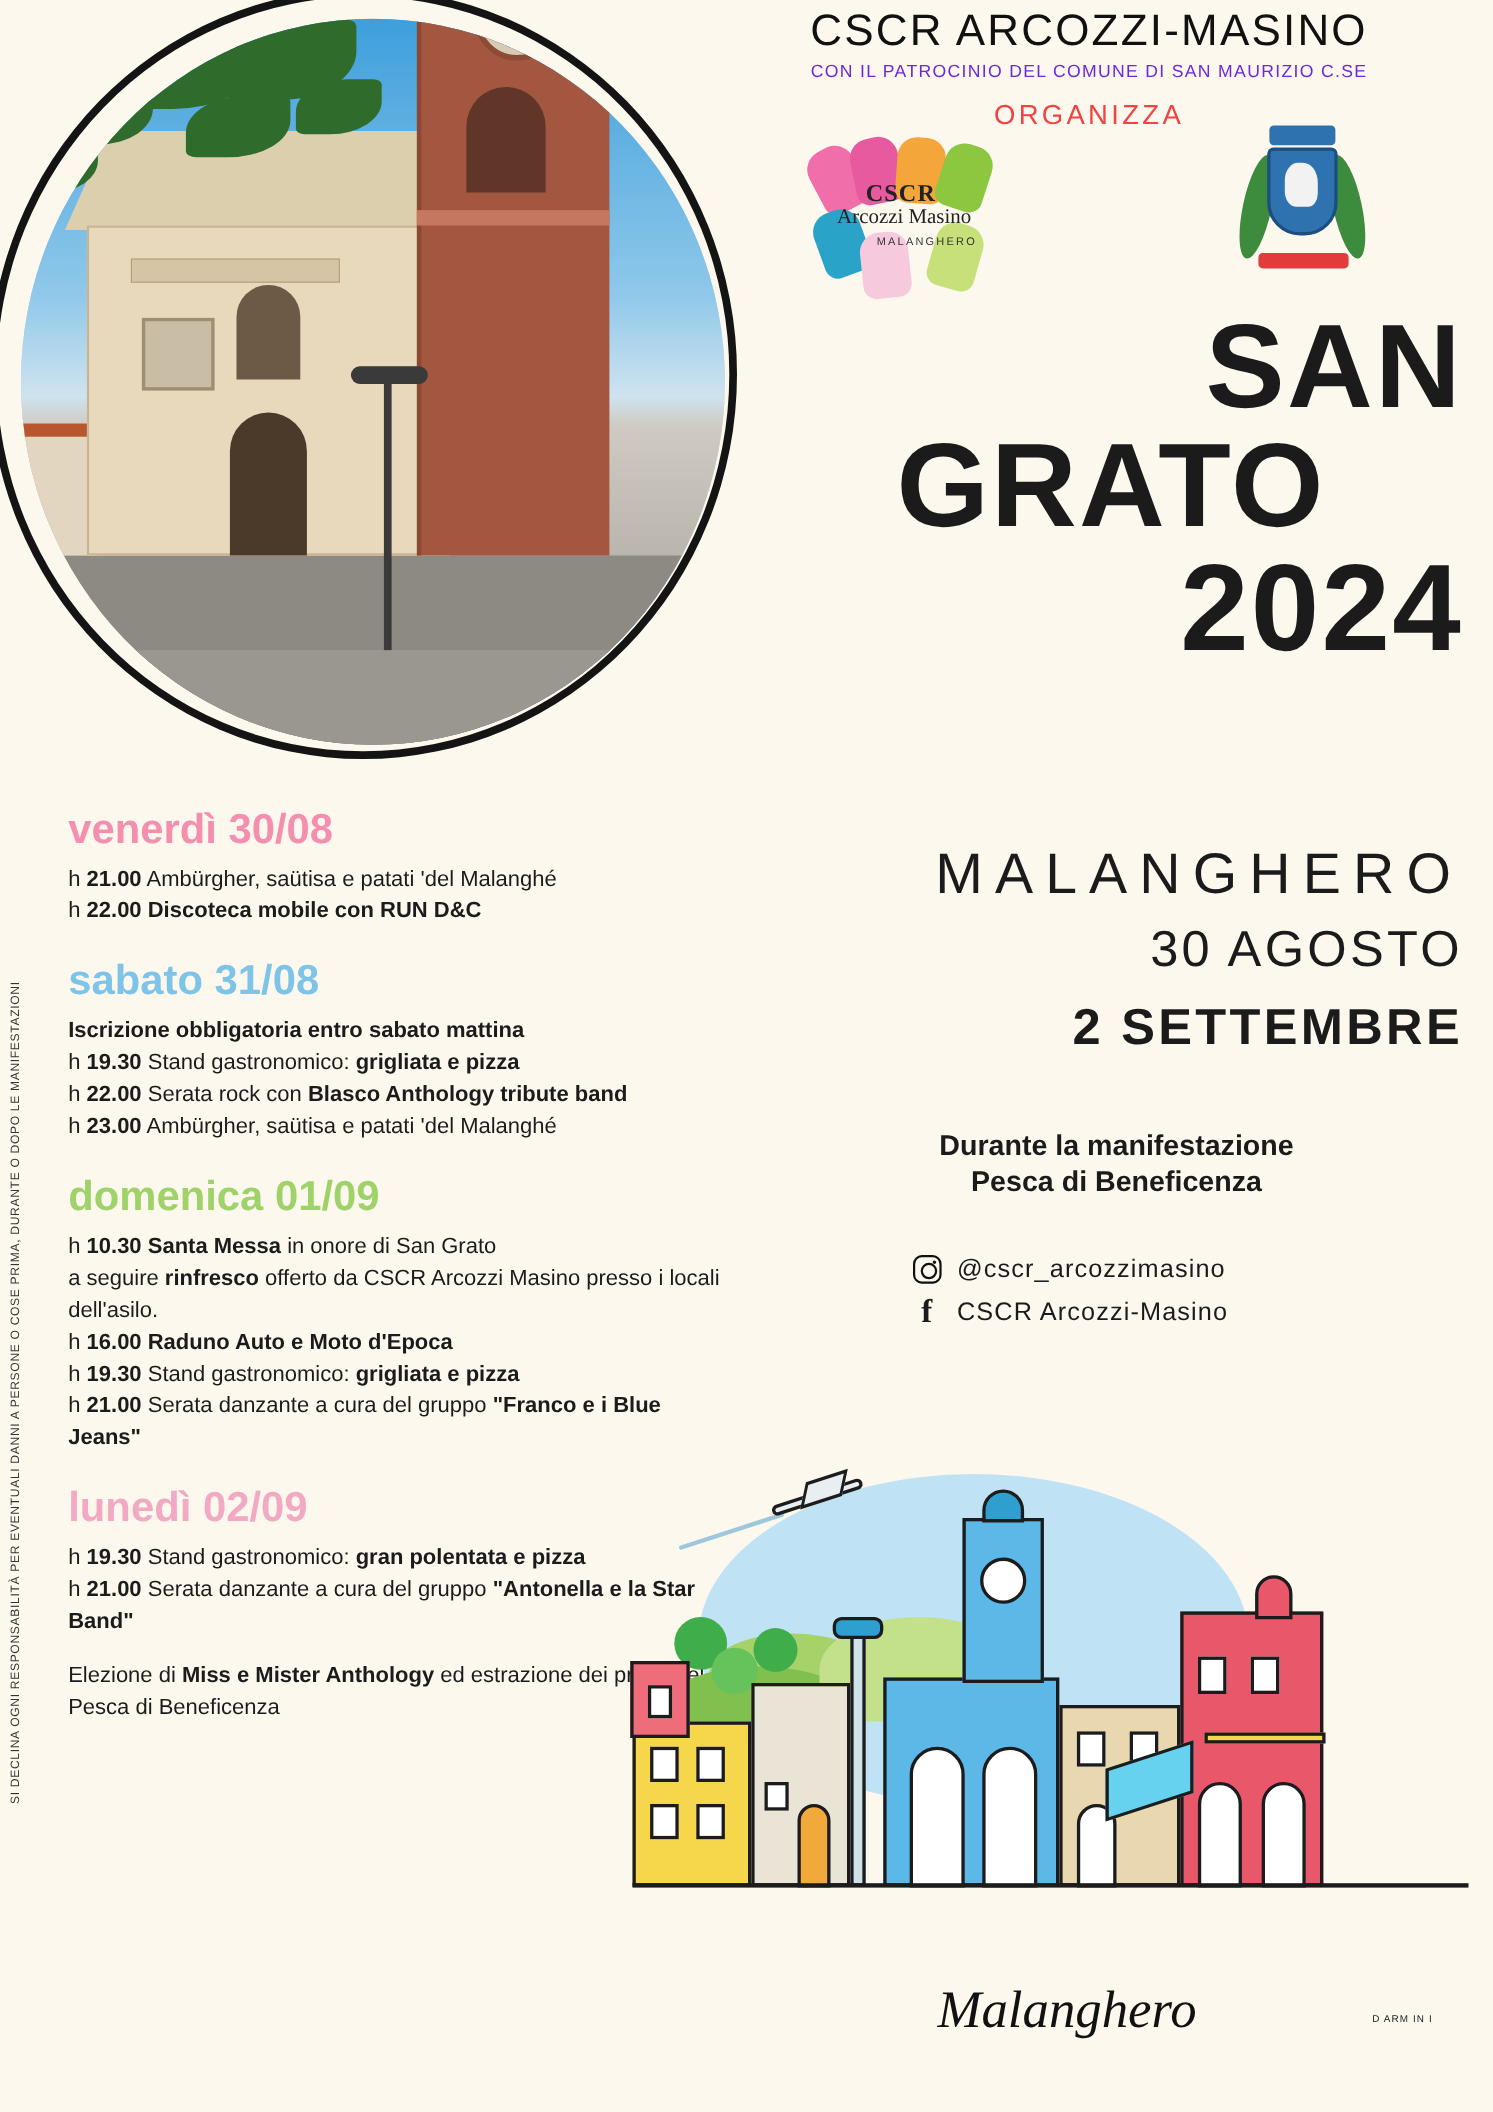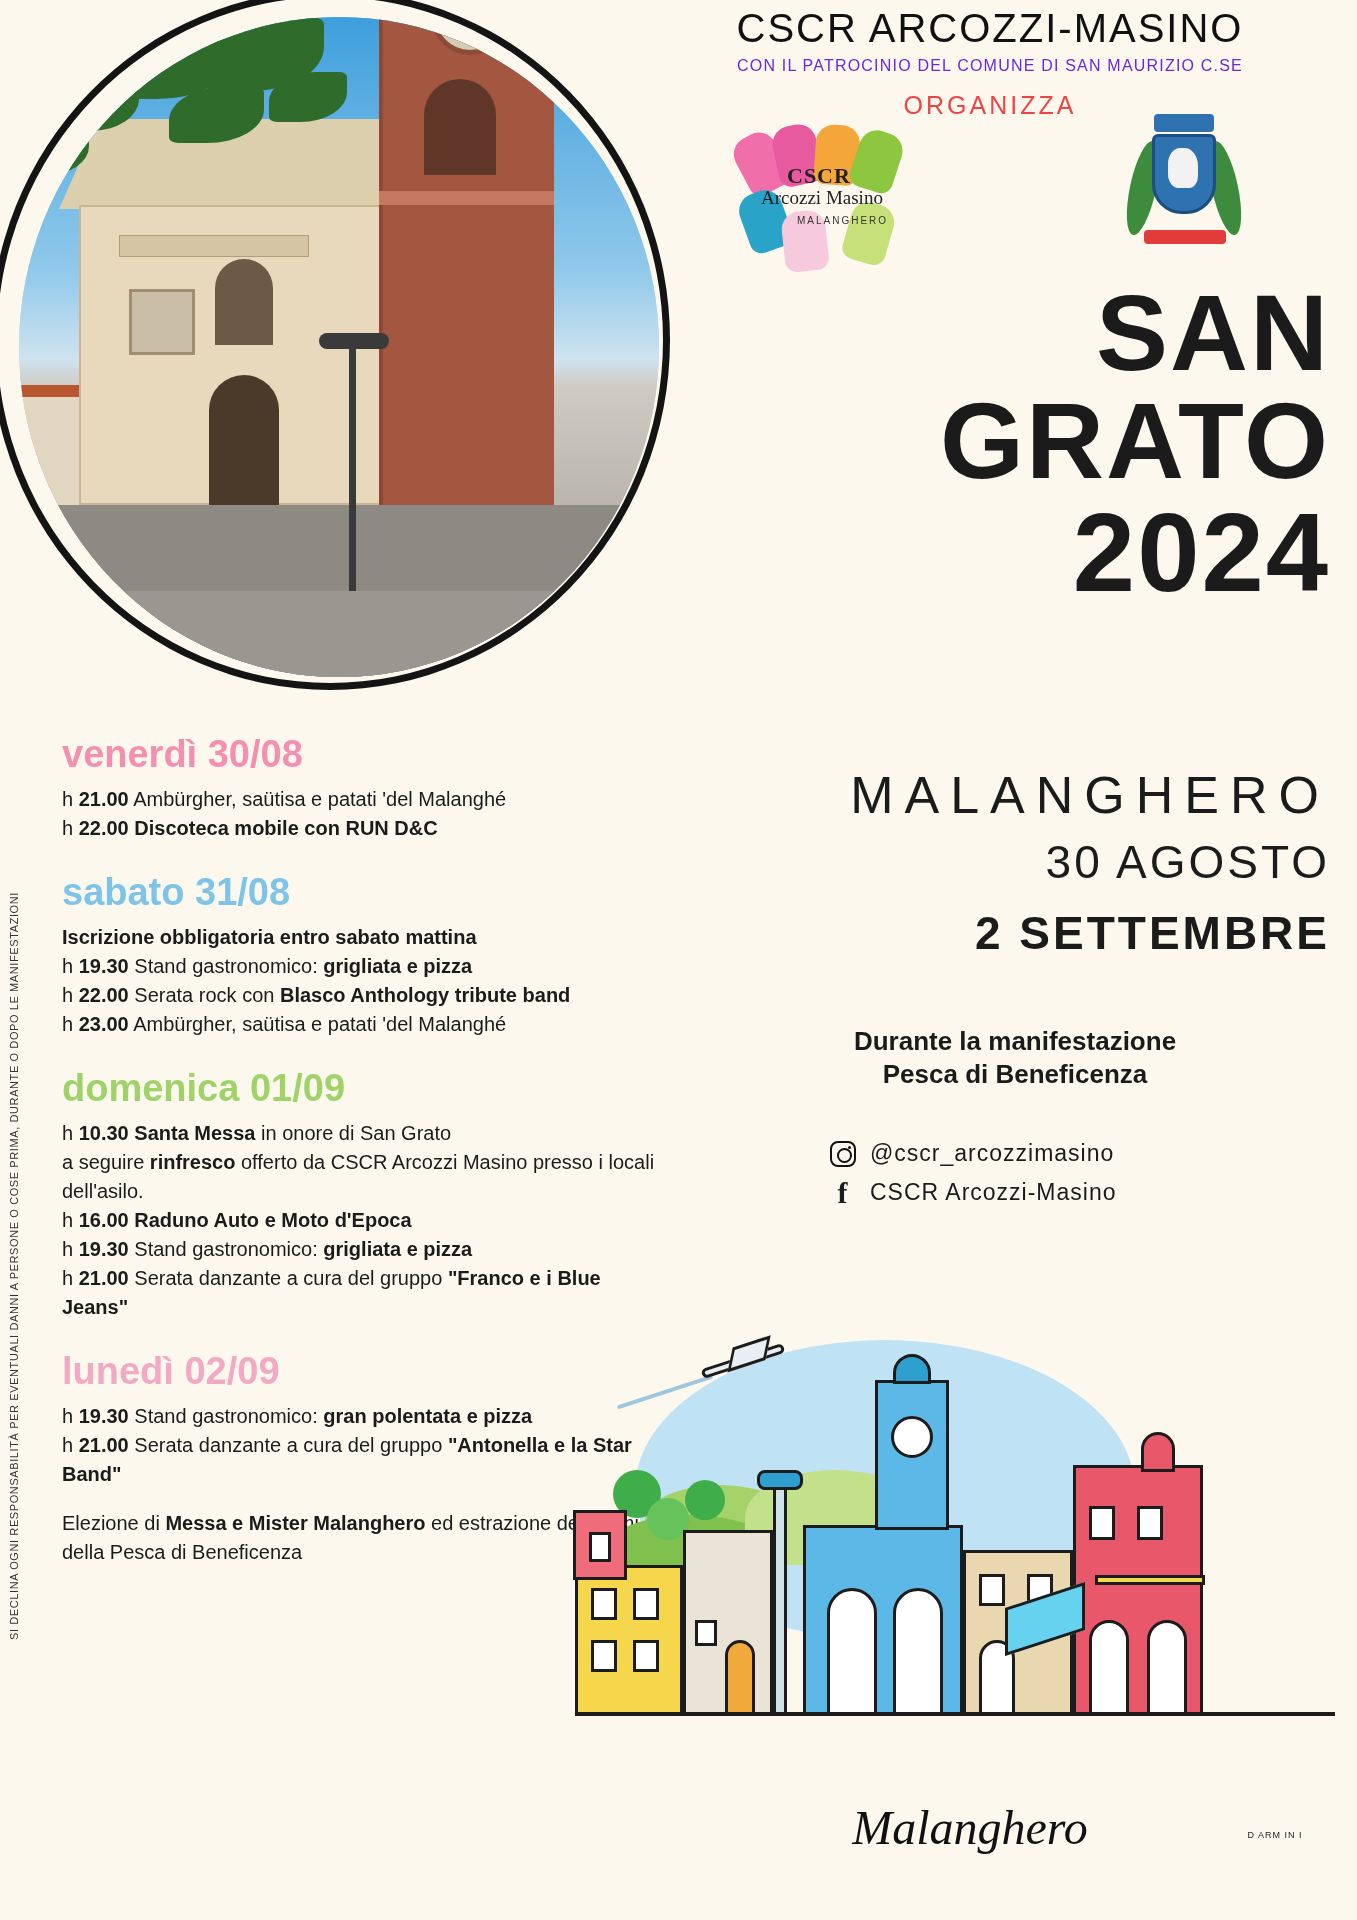--- a/index.html
+++ b/index.html
@@ -148,21 +148,21 @@
   .crest-ribbon {
     position:absolute; left:16px; top:118px; width:82px; height:14px;
     background:#e23b3b; border-radius:4px;
   }
 
   
   .big-title {
     position:absolute; left:690px; top:280px; width:640px; text-align:right;
   }
   .big-title .l1 { font-size:108px; font-weight:700; letter-spacing:2px; line-height:0.98; }
-  .big-title .l2 { font-size:108px; font-weight:700; letter-spacing:2px; line-height:1.02; }
+  .big-title .l2 { font-size:108px; font-weight:700; letter-spacing:2px; line-height:1.02;text-align:center; }
   .big-title .l3 { font-size:112px; font-weight:700; letter-spacing:2px; line-height:1.02; }
   .place {
     position:absolute; left:660px; top:765px; width:670px; text-align:right;
     font-size:52px; letter-spacing:11px; font-weight:400;
   }
   .dates1 {
     position:absolute; left:660px; top:835px; width:670px; text-align:right;
     font-size:46px; letter-spacing:3px; font-weight:300;
   }
   .dates2 {
@@ -362,21 +362,21 @@
     <p class="evt">a seguire <b>rinfresco</b> offerto da CSCR Arcozzi Masino presso i locali dell'asilo.</p>
     <p class="evt">h <b>16.00 Raduno Auto e Moto d'Epoca</b></p>
     <p class="evt">h <b>19.30</b> Stand gastronomico: <b>grigliata e pizza</b></p>
     <p class="evt">h <b>21.00</b> Serata danzante a cura del gruppo <b>"Franco e i Blue Jeans"</b></p>
   </div>
 
   <div class="day-block">
     <div class="day-title d4" style="color: rgb(242, 169, 196);">lunedì 02/09</div>
     <p class="evt">h <b>19.30</b> Stand gastronomico: <b>gran polentata e pizza</b></p>
     <p class="evt">h <b>21.00</b> Serata danzante a cura del gruppo <b>"Antonella e la Star Band"</b></p>
-    <p class="evt" style="margin-top:20px">Elezione di <b>Messa e Mister Malanghero</b> ed estrazione dei premi della Pesca di Beneficenza</p>
+    <p class="evt" style="margin-top:20px">Elezione di <b>Miss e Mister Anthology</b> ed estrazione dei premi della Pesca di Beneficenza</p>
   </div>
 
 </div>
 
 <div class="disclaimer">SI DECLINA OGNI RESPONSABILITÀ PER EVENTUALI DANNI A PERSONE O COSE PRIMA, DURANTE O DOPO LE MANIFESTAZIONI</div>
 
 <div class="skyline">
   <div class="sky-circle"></div>
   <div class="trail"></div>
   <div class="plane"></div>

